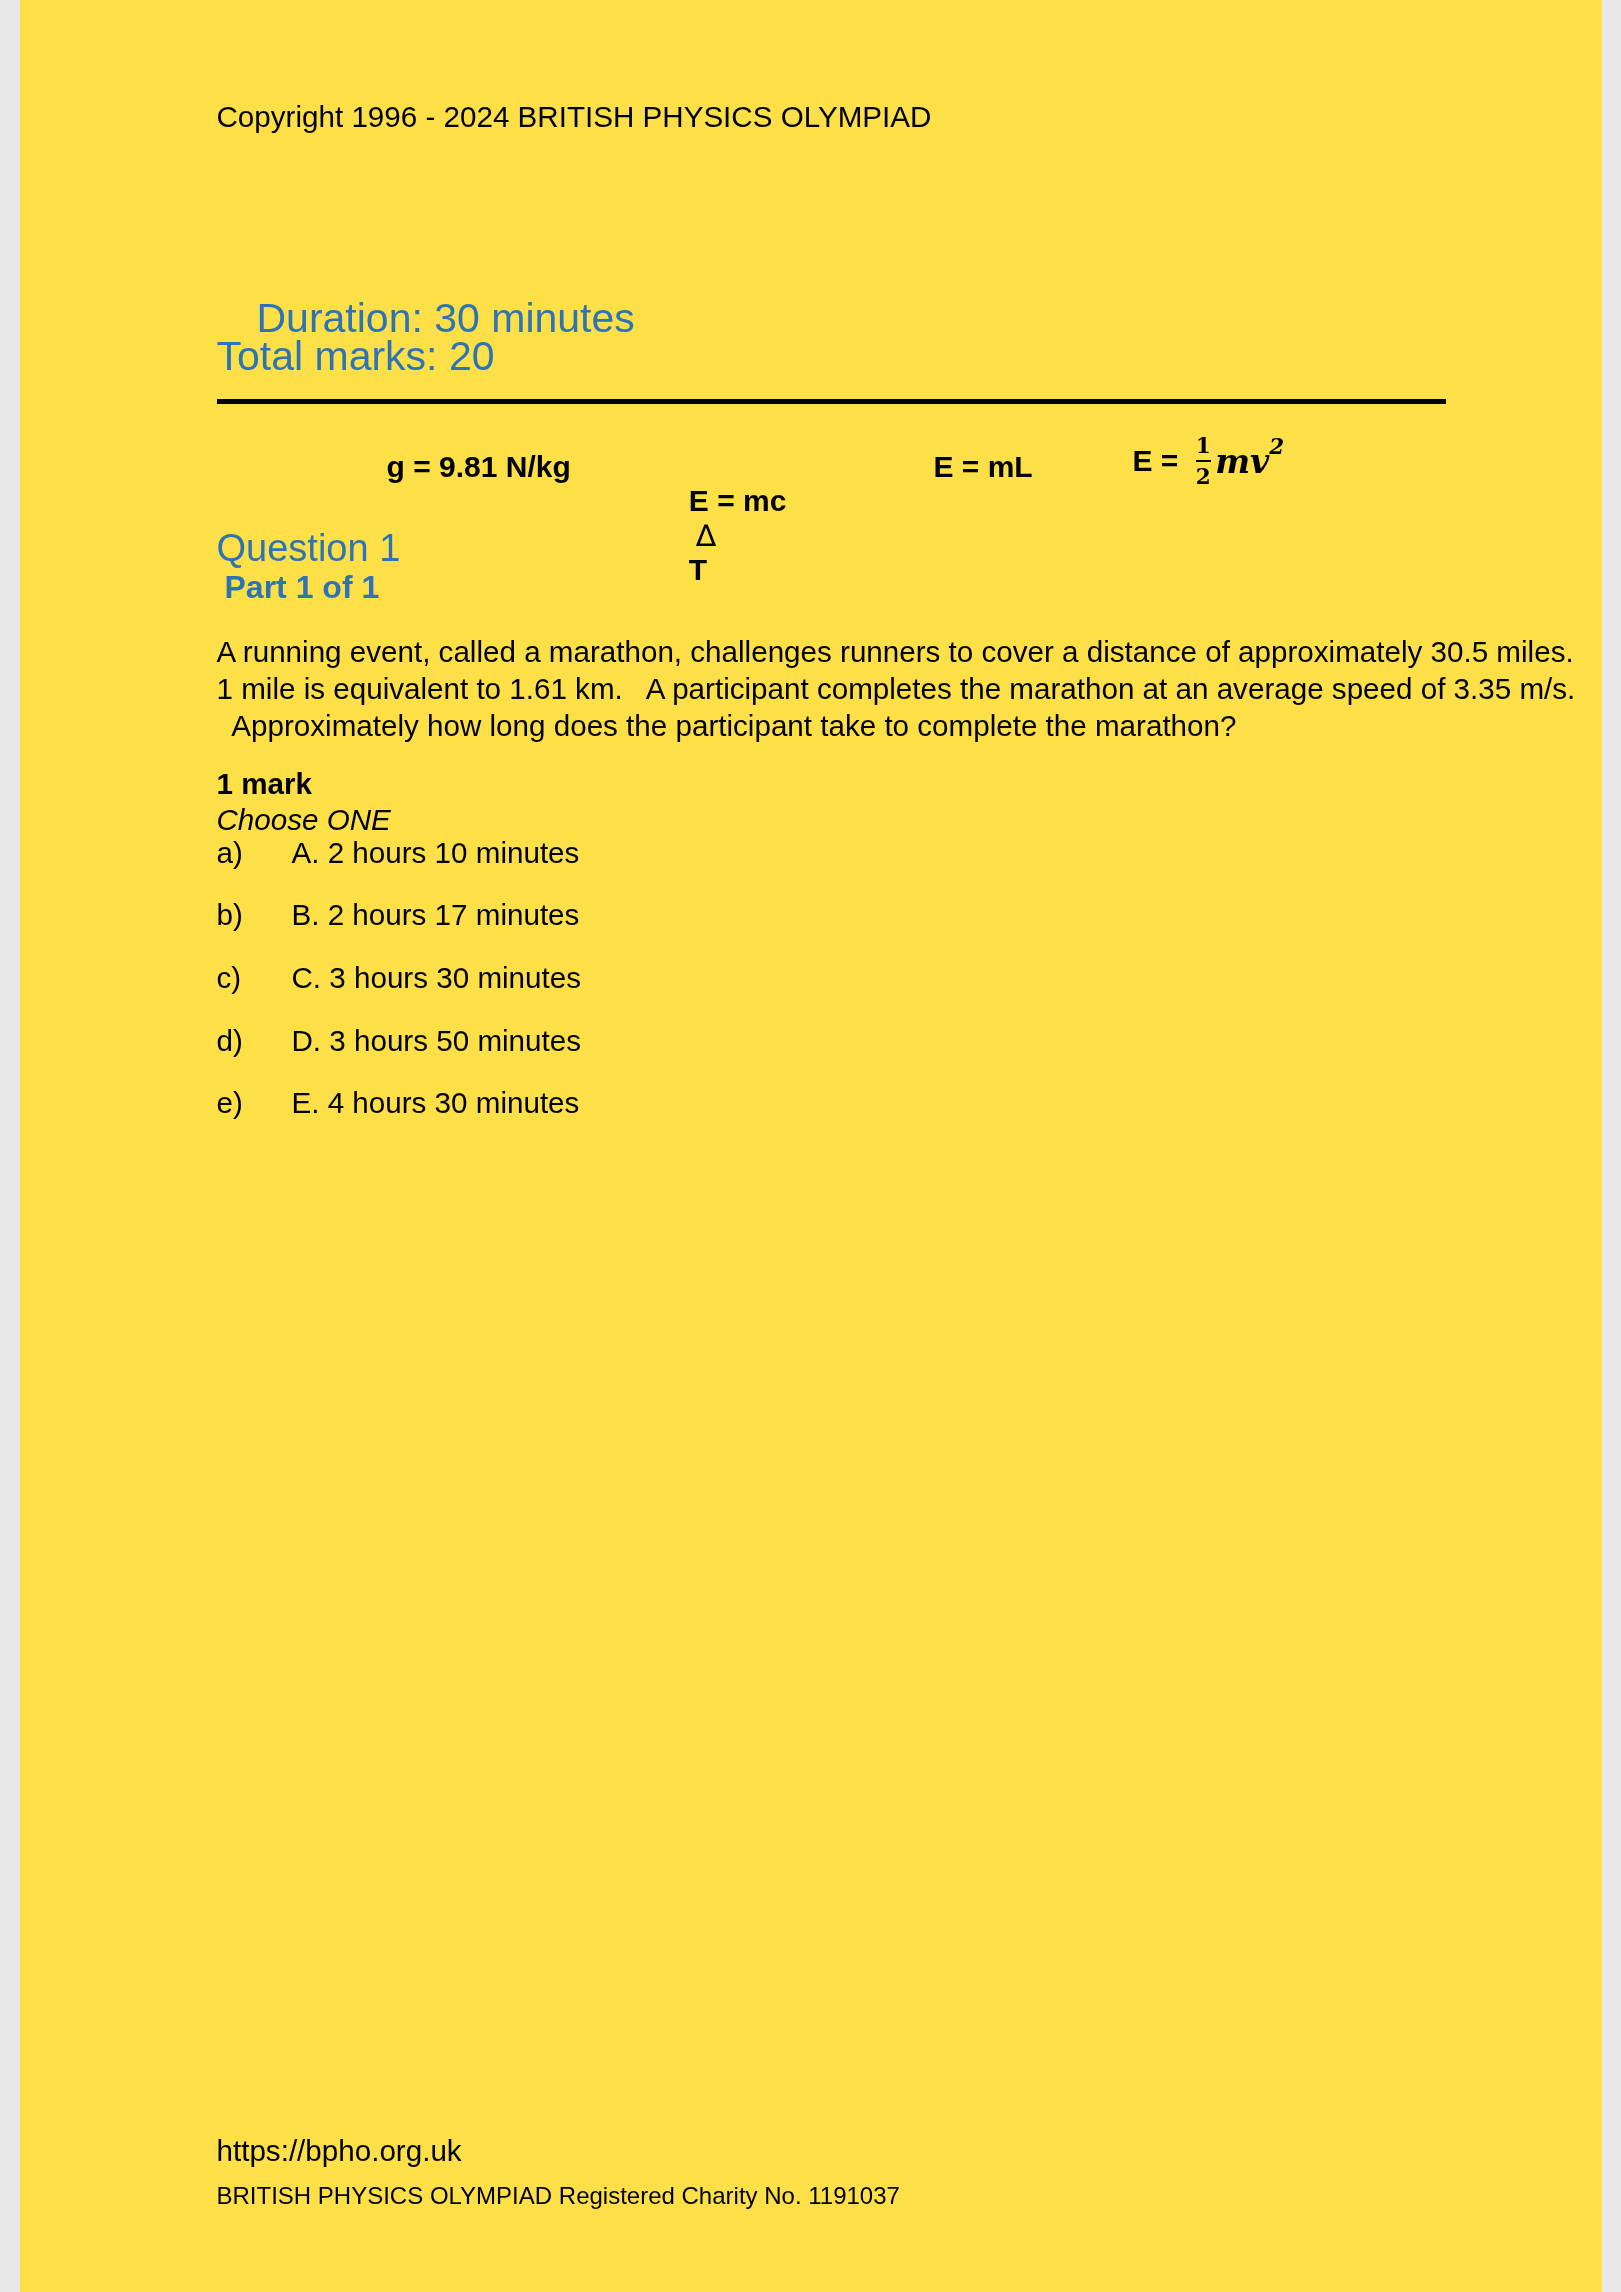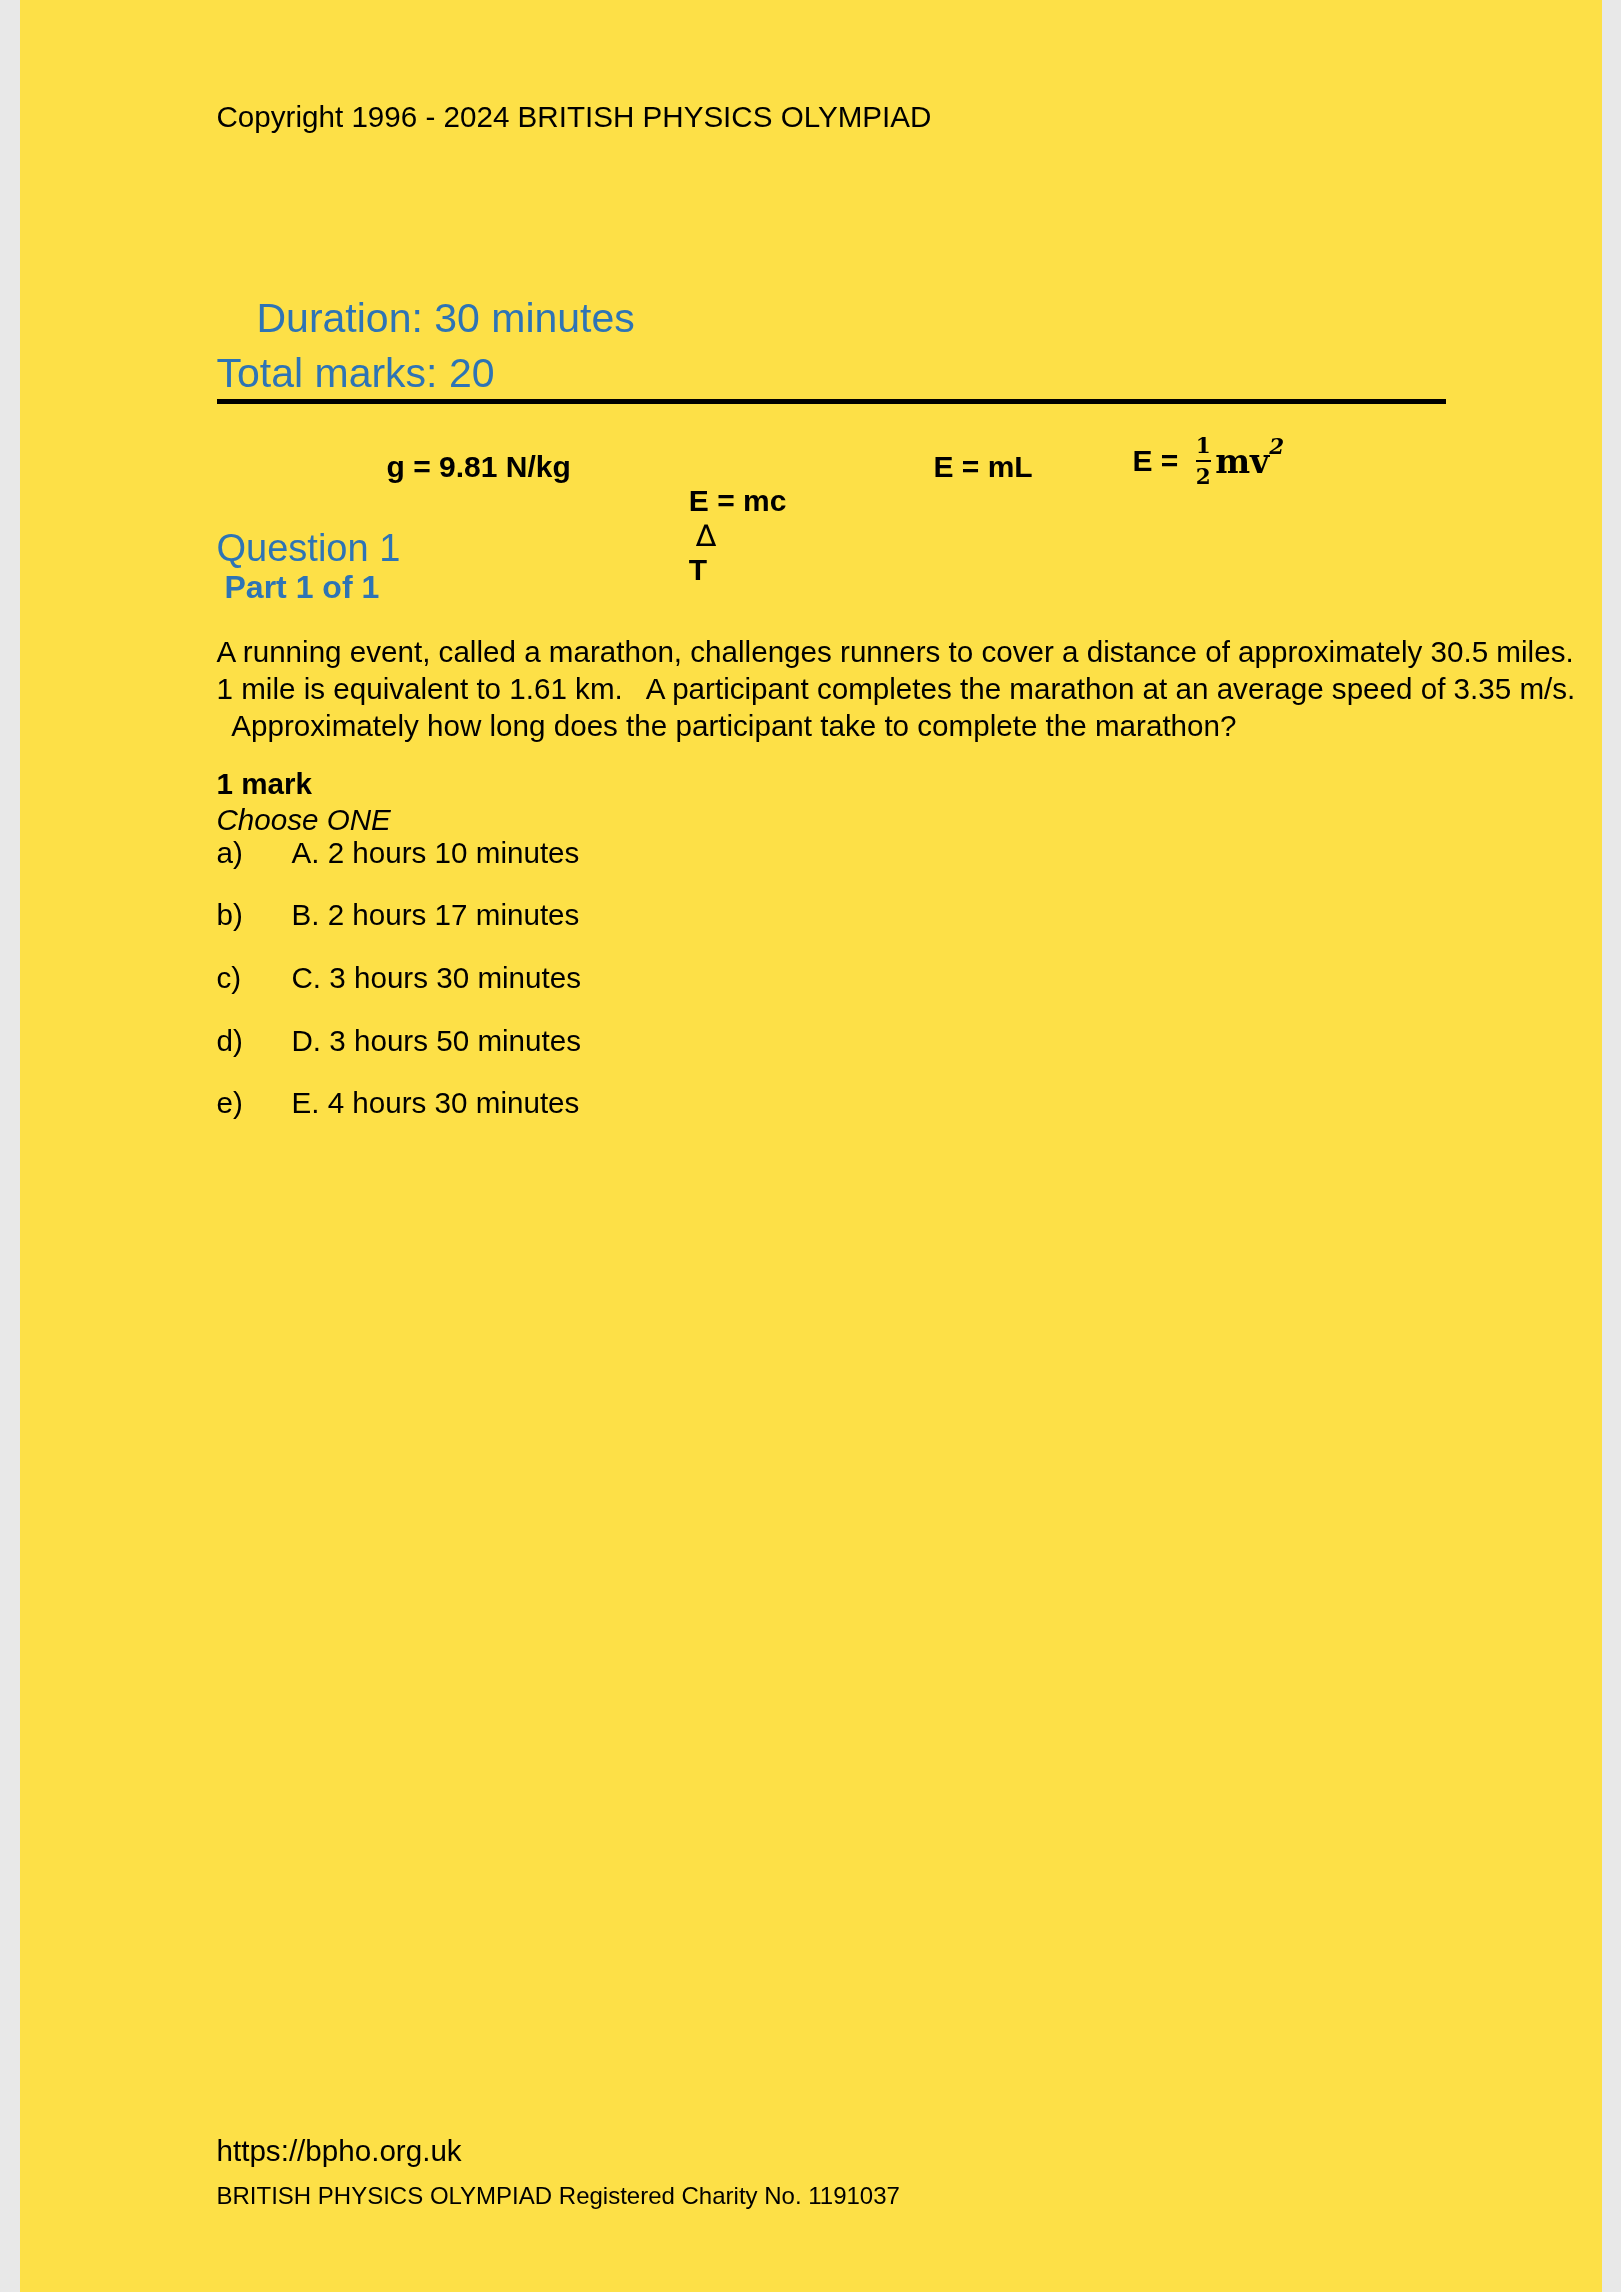--- a/index.html
+++ b/index.html
@@ -16,39 +16,39 @@
 
   .copyright { top:99px; font-size:29.6px; line-height:1.2; }
 
   .title {
     top:195px; margin:0; font-size:81px; font-weight:400;
     letter-spacing:-0.9px; line-height:1.1; color:#000;
   }
 
   .subtitle { font-size:41px; line-height:1.2; color:#2E74B5; }
   .duration { top:294px;margin-left:40px; }
-  .marks    { top:349px; }
+  .marks    { top:332px; }
 
   .rule { top:399px; width:1229px; height:4.5px; background:#000; }
 
   .formula { top:450px; font-size:30px; font-weight:700; white-space:pre; }
   .f1 { left:367px; }
   .f2 { left:636px; }
   .f3 { left:914px; }
   .f4 { left:1113px; top:435px; display:inline-flex; align-items:center; }
   .delta { font-weight:400; margin:0 3.6px 0 7.2px; font-family:"DejaVu Sans",sans-serif; }
   .frac {
     display:inline-flex; flex-direction:column; align-items:center;
     margin:0 4.5px 0 9px; font-family:"DejaVu Serif",serif;
     font-size:21.5px; line-height:1; font-weight:700;
   }
   .frac .num { padding-bottom:3.6px; }
   .frac .den { border-top:2.7px solid #000; padding-top:3.6px; }
   .mathvar {
-    font-family:"DejaVu Serif",serif; 
+    font-family:"DejaVu Serif",serif; font-style:italic;
     font-weight:700; font-size:33px;text-align:center;
   }
   .mathsup {
     font-family:"DejaVu Serif",serif; font-style:italic; font-weight:700;
     font-size:21.5px; position:relative; top:-14.3px;
   }
 
   .q-heading { top:527px; margin:0; font-size:38px; font-weight:400; color:#2E74B5; }
   .q-part    { top:561px; margin:8px; font-size:32px; font-weight:700; color:#2E74B5; }
 

